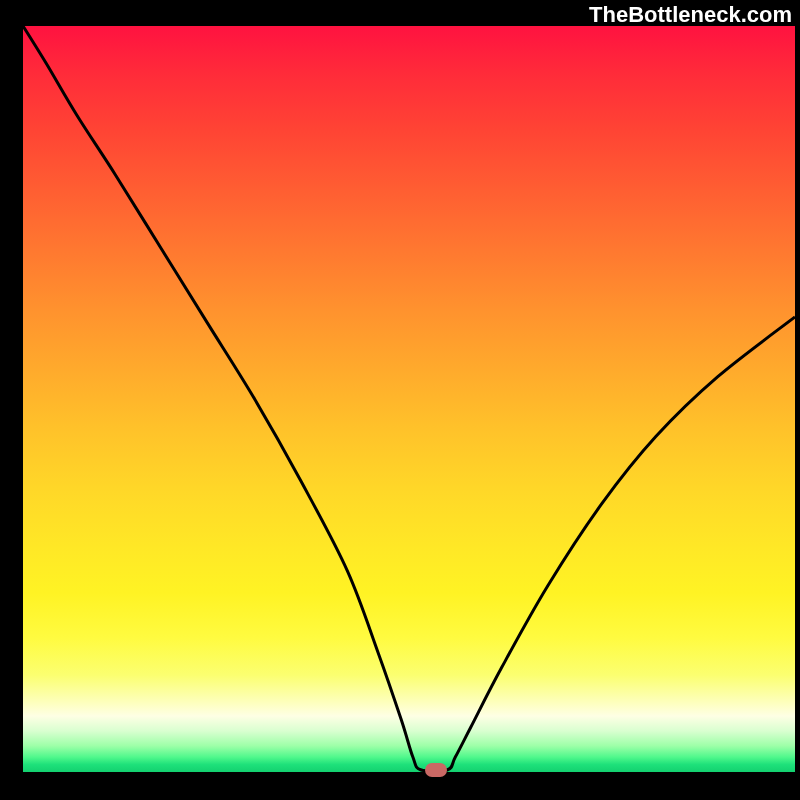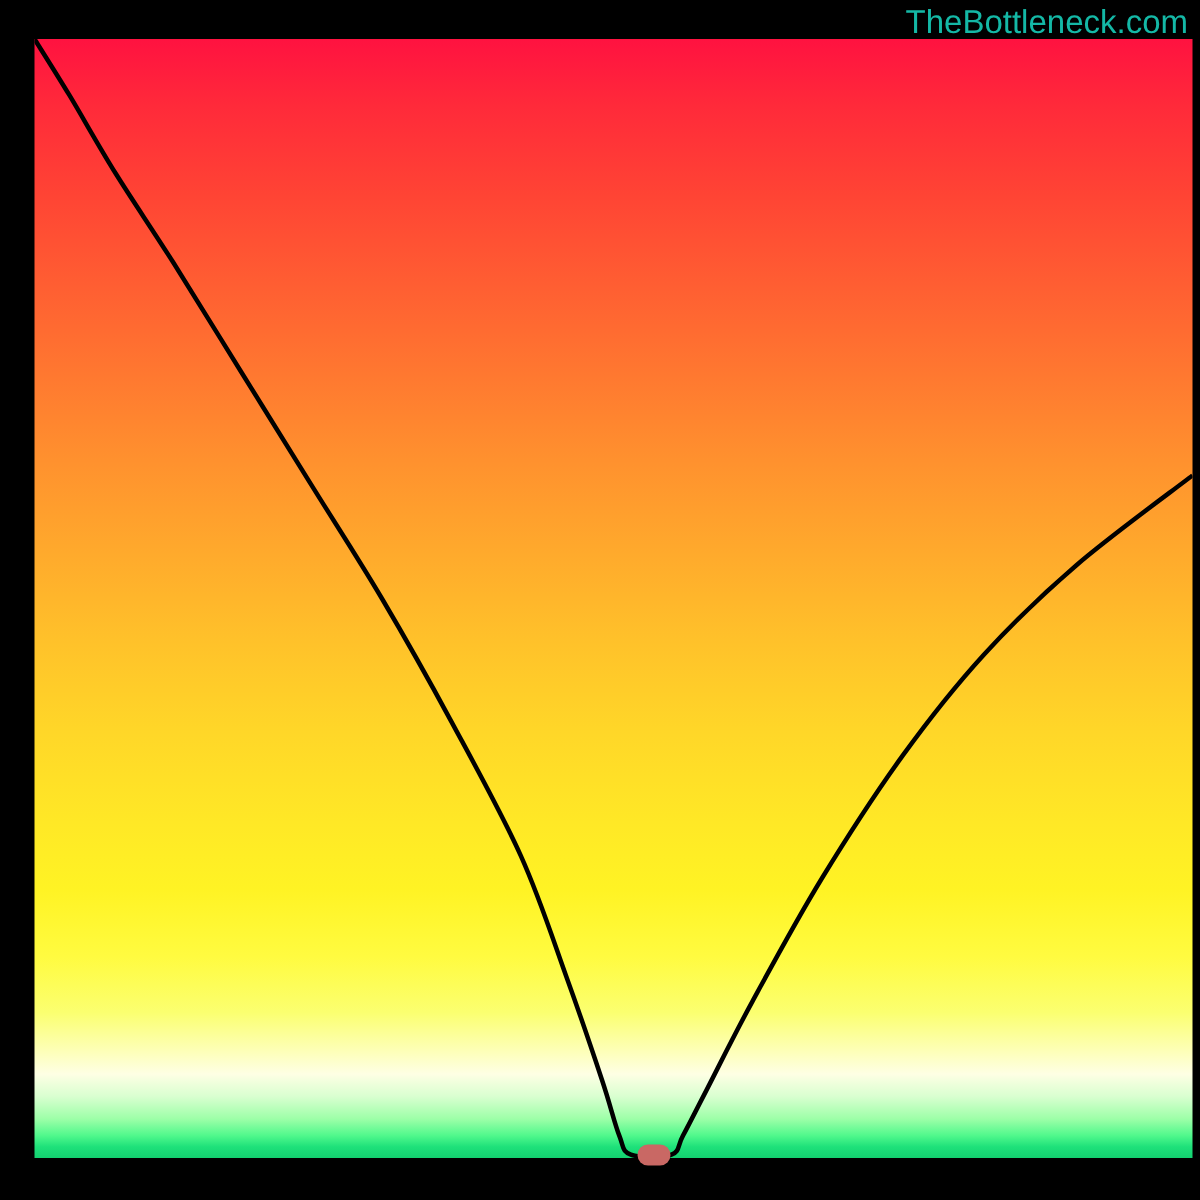--- a/index.html
+++ b/index.html
@@ -12,23 +12,23 @@
   }
   .chart-wrap {
     width: 800px;
     height: 800px;
     position: relative;
   }
   .attribution {
     position: absolute;
     top: 2px;
     right: 8px;
-    color: #14b8a6;
+    color: #ffffff;
     font-size: 22px;
-    font-weight: 400;
+    font-weight: 700;
     z-index: 10;
   }
   .plot {
     position: absolute;
     left: 23px;
     top: 26px;
     width: 772px;
     height: 746px;
     background: linear-gradient(to bottom,
       #ff1240 0%,

